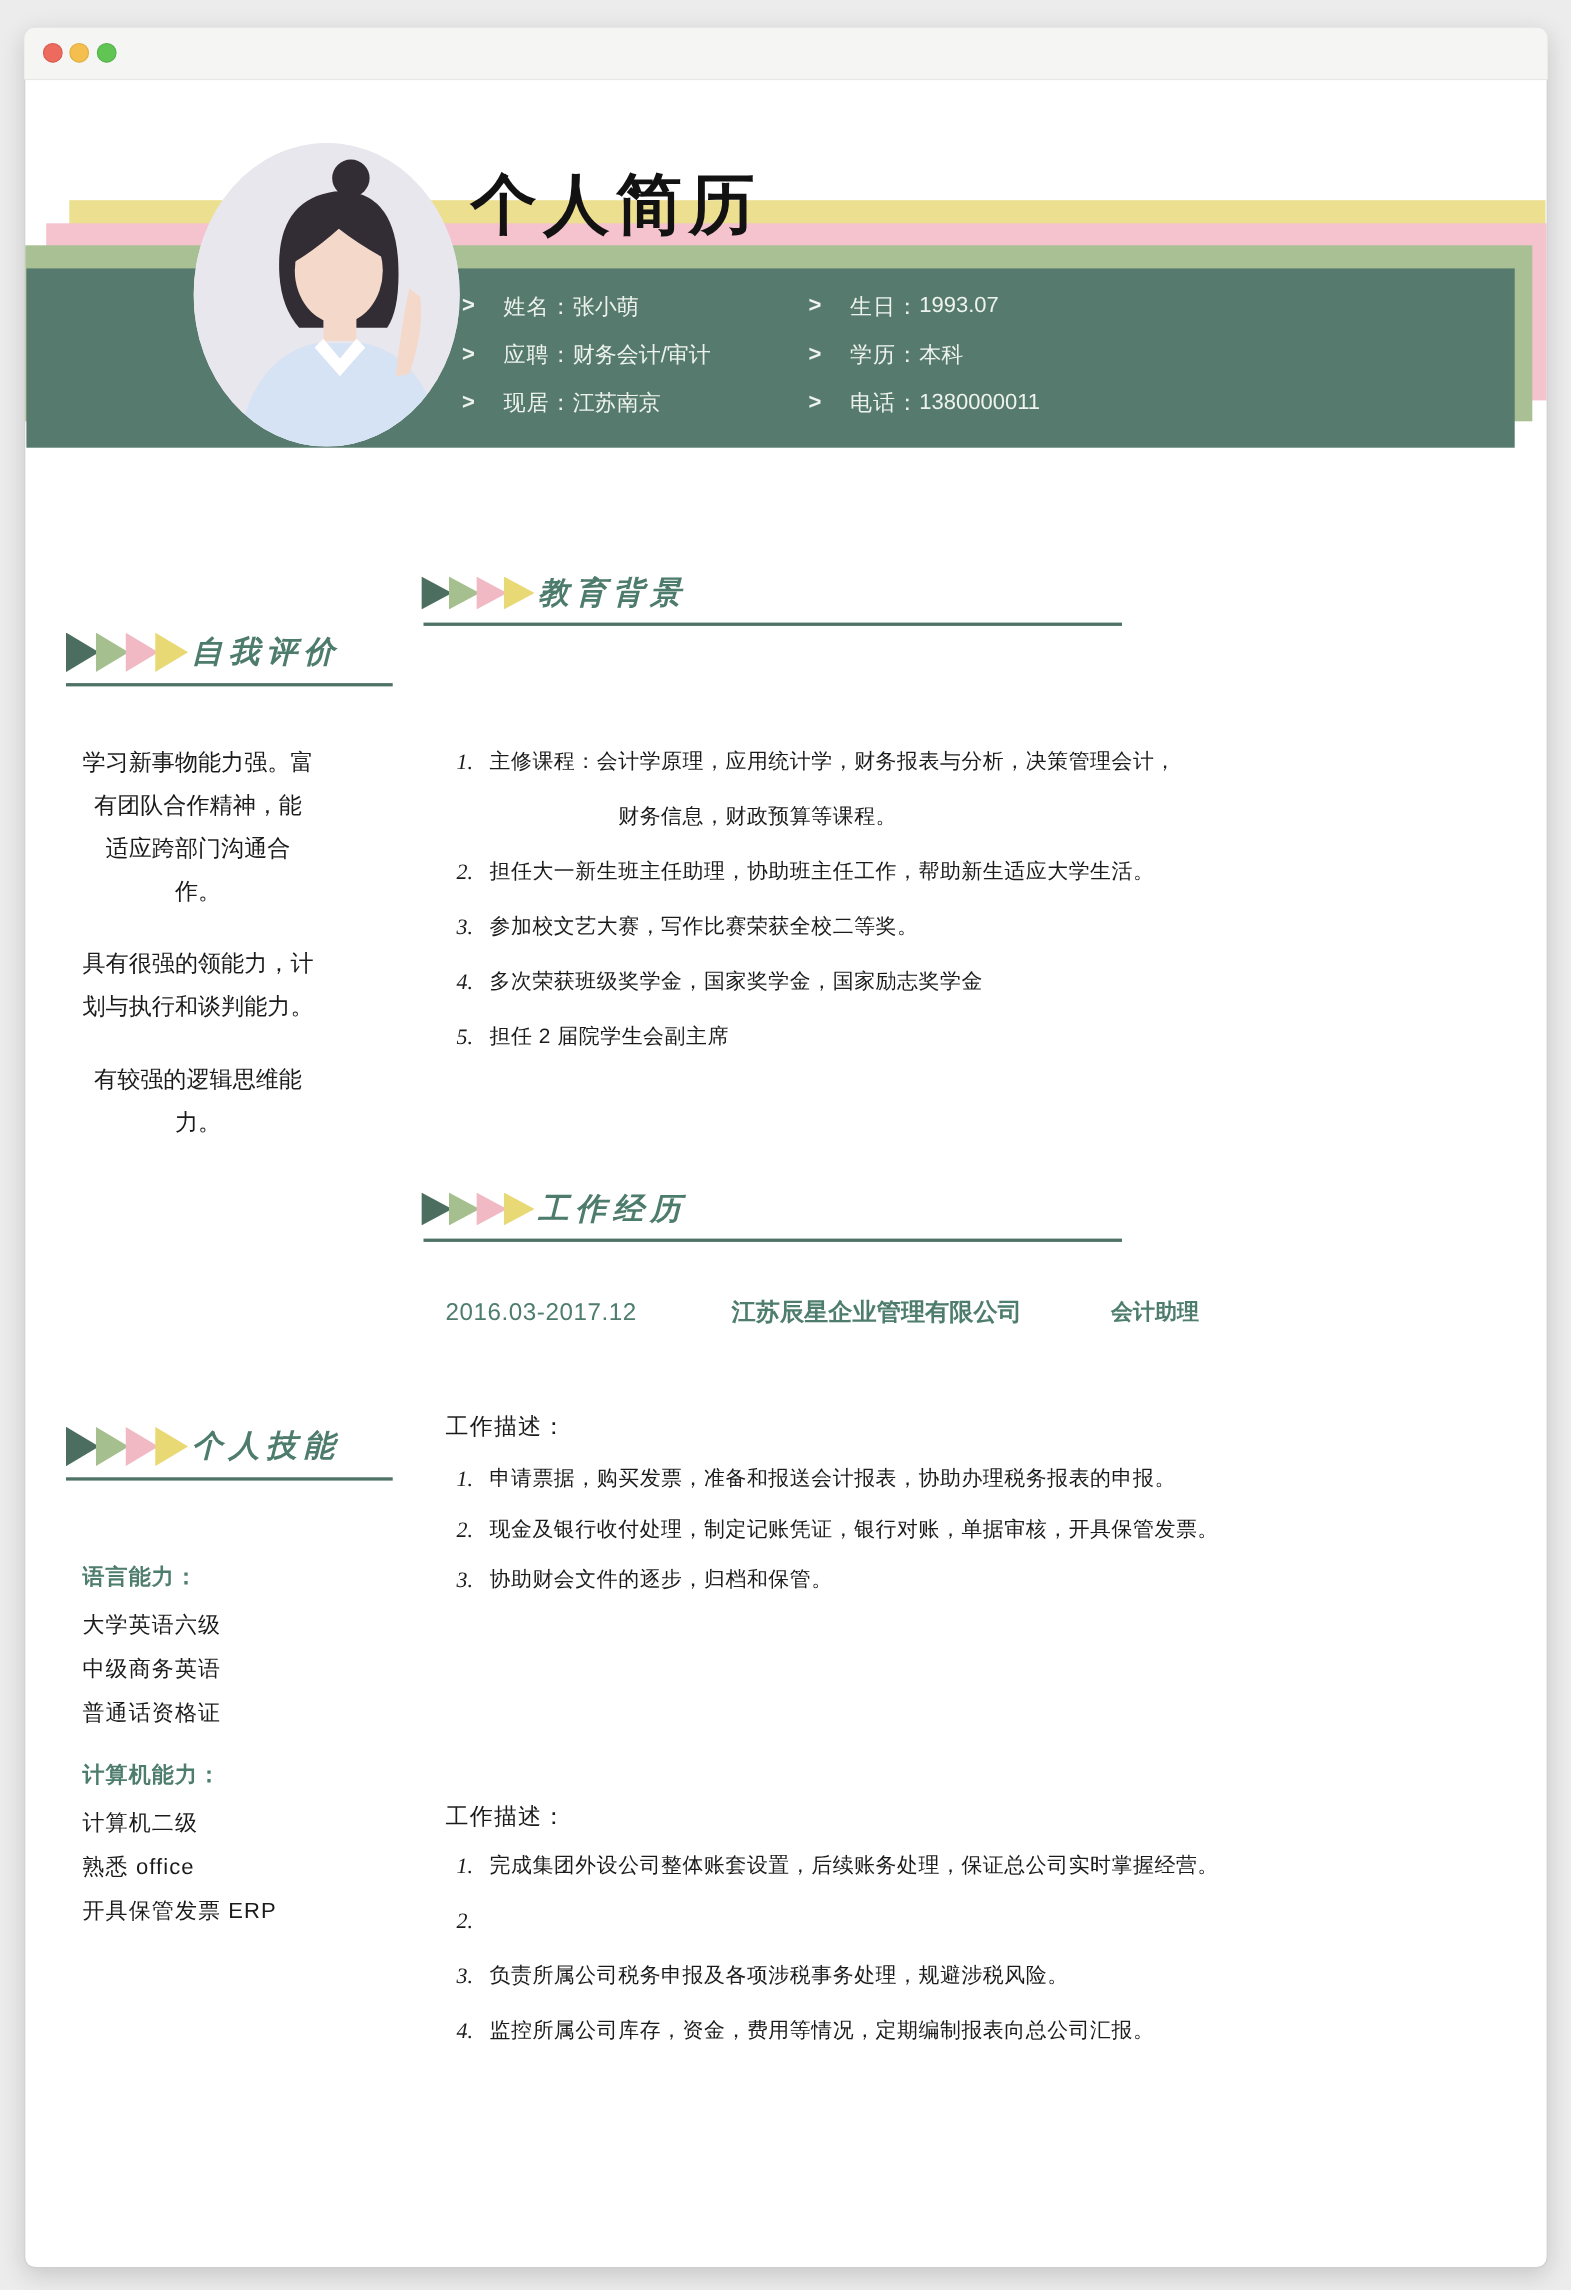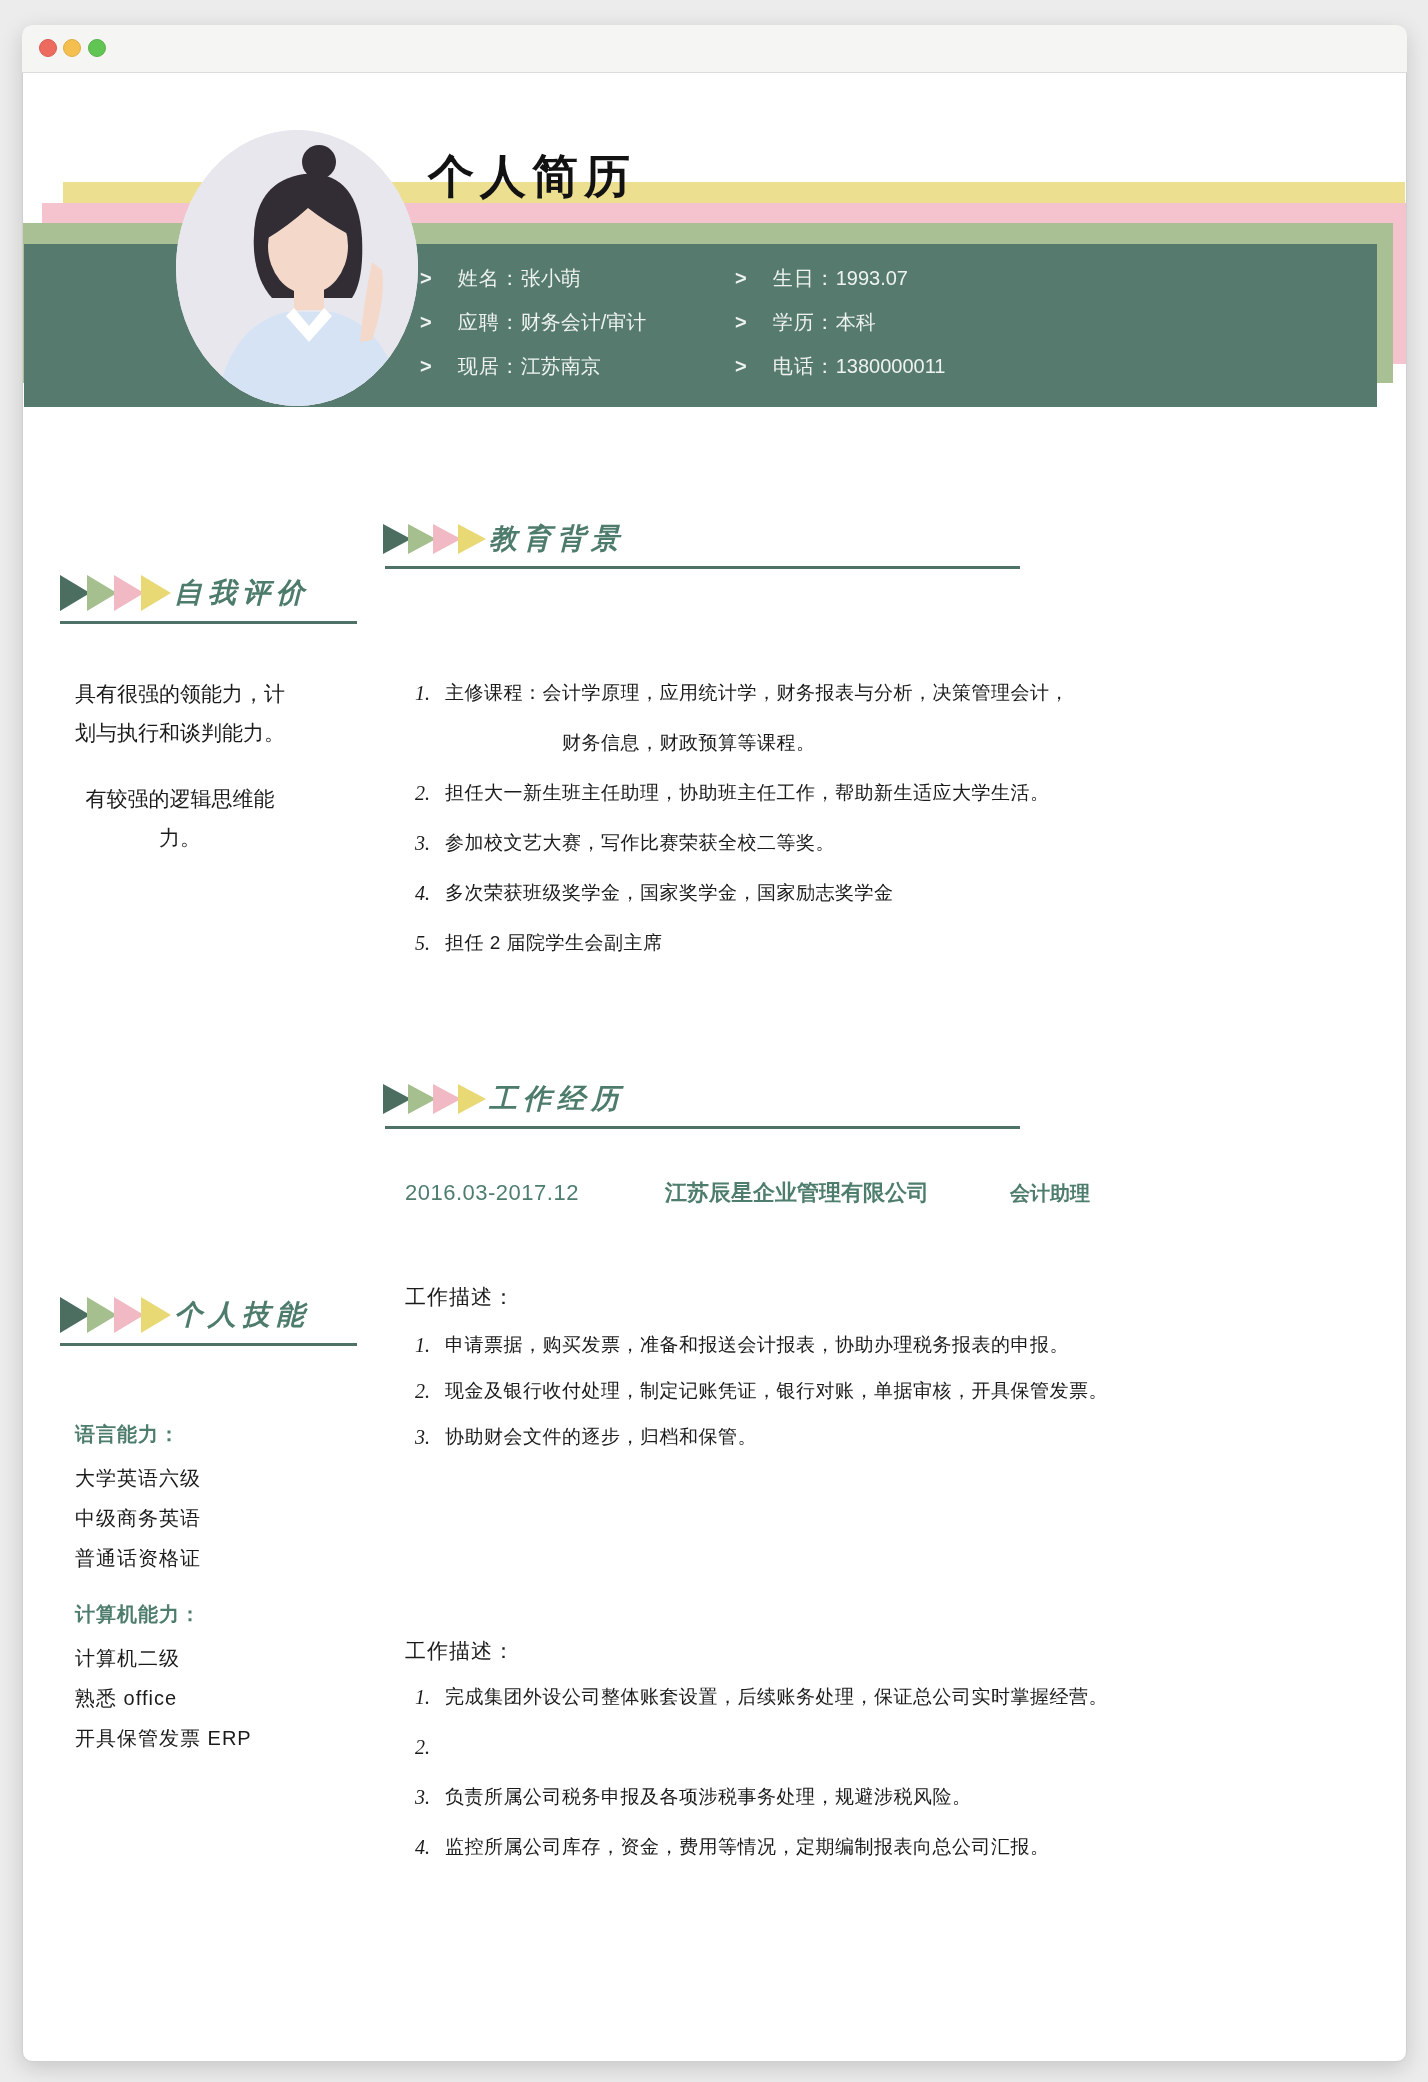--- a/index.html
+++ b/index.html
@@ -21,21 +21,21 @@
   .light.yellow{left:63px;background:var(--traffic-yellow);border:1px solid #dfae41;}
   .light.green{left:88px;background:var(--traffic-green);border:1px solid #57b04c;}
 
   
   .bar{position:absolute;}
   .bar-yellow{left:63px;top:182px;width:1342px;height:163px;background:var(--bar-yellow);z-index:1;}
   .bar-pink{left:42px;top:203px;width:1364px;height:161px;background:var(--bar-pink);z-index:2;}
   .bar-lightgreen{left:23px;top:223px;width:1370px;height:160px;background:var(--bar-light-green);z-index:3;}
   .bar-darkgreen{left:24px;top:244px;width:1353px;height:163px;background:var(--banner-green);z-index:4;}
 
-  .resume-title{position:absolute;left:428px;top:146px;z-index:5;font-size:46px;font-weight:700;
+  .resume-title{position:absolute;left:428px;top:146px;z-index:5;font-size:60px;font-weight:700;
     letter-spacing:6px;color:#121212;}
 
   .photo{position:absolute;left:176px;top:130px;width:242px;height:276px;border-radius:50%;
     background:#e9e7ee;overflow:hidden;z-index:6;}
   .photo svg{display:block;}
 
   .info-col{position:absolute;top:262px;z-index:5;display:flex;flex-direction:column;gap:12px;}
   .info-left{left:420px;}
   .info-right{left:735px;}
   .info-row{display:flex;align-items:center;height:32px;color:#eef3ef;font-size:20px;}
@@ -184,20 +184,24 @@
       <span class="tri tri-side t1"></span>
       <span class="tri tri-side t2"></span>
       <span class="tri tri-side t3"></span>
       <span class="tri tri-side t4"></span>
       <span class="sec-title">自我评价</span>
     </div>
     <div class="underline"></div>
   </div>
   <div class="self-eval-body">
 
+      <p>学习新事物能力强。富
+有团队合作精神，能
+适应跨部门沟通合
+作。</p>
       <p>具有很强的领能力，计
 划与执行和谈判能力。</p>
       <p>有较强的逻辑思维能
 力。</p>
     </div>
 
   <div class="sec-header hdr-skill">
     <div class="tri-row">
       <span class="tri tri-side t1"></span>
       <span class="tri tri-side t2"></span>

